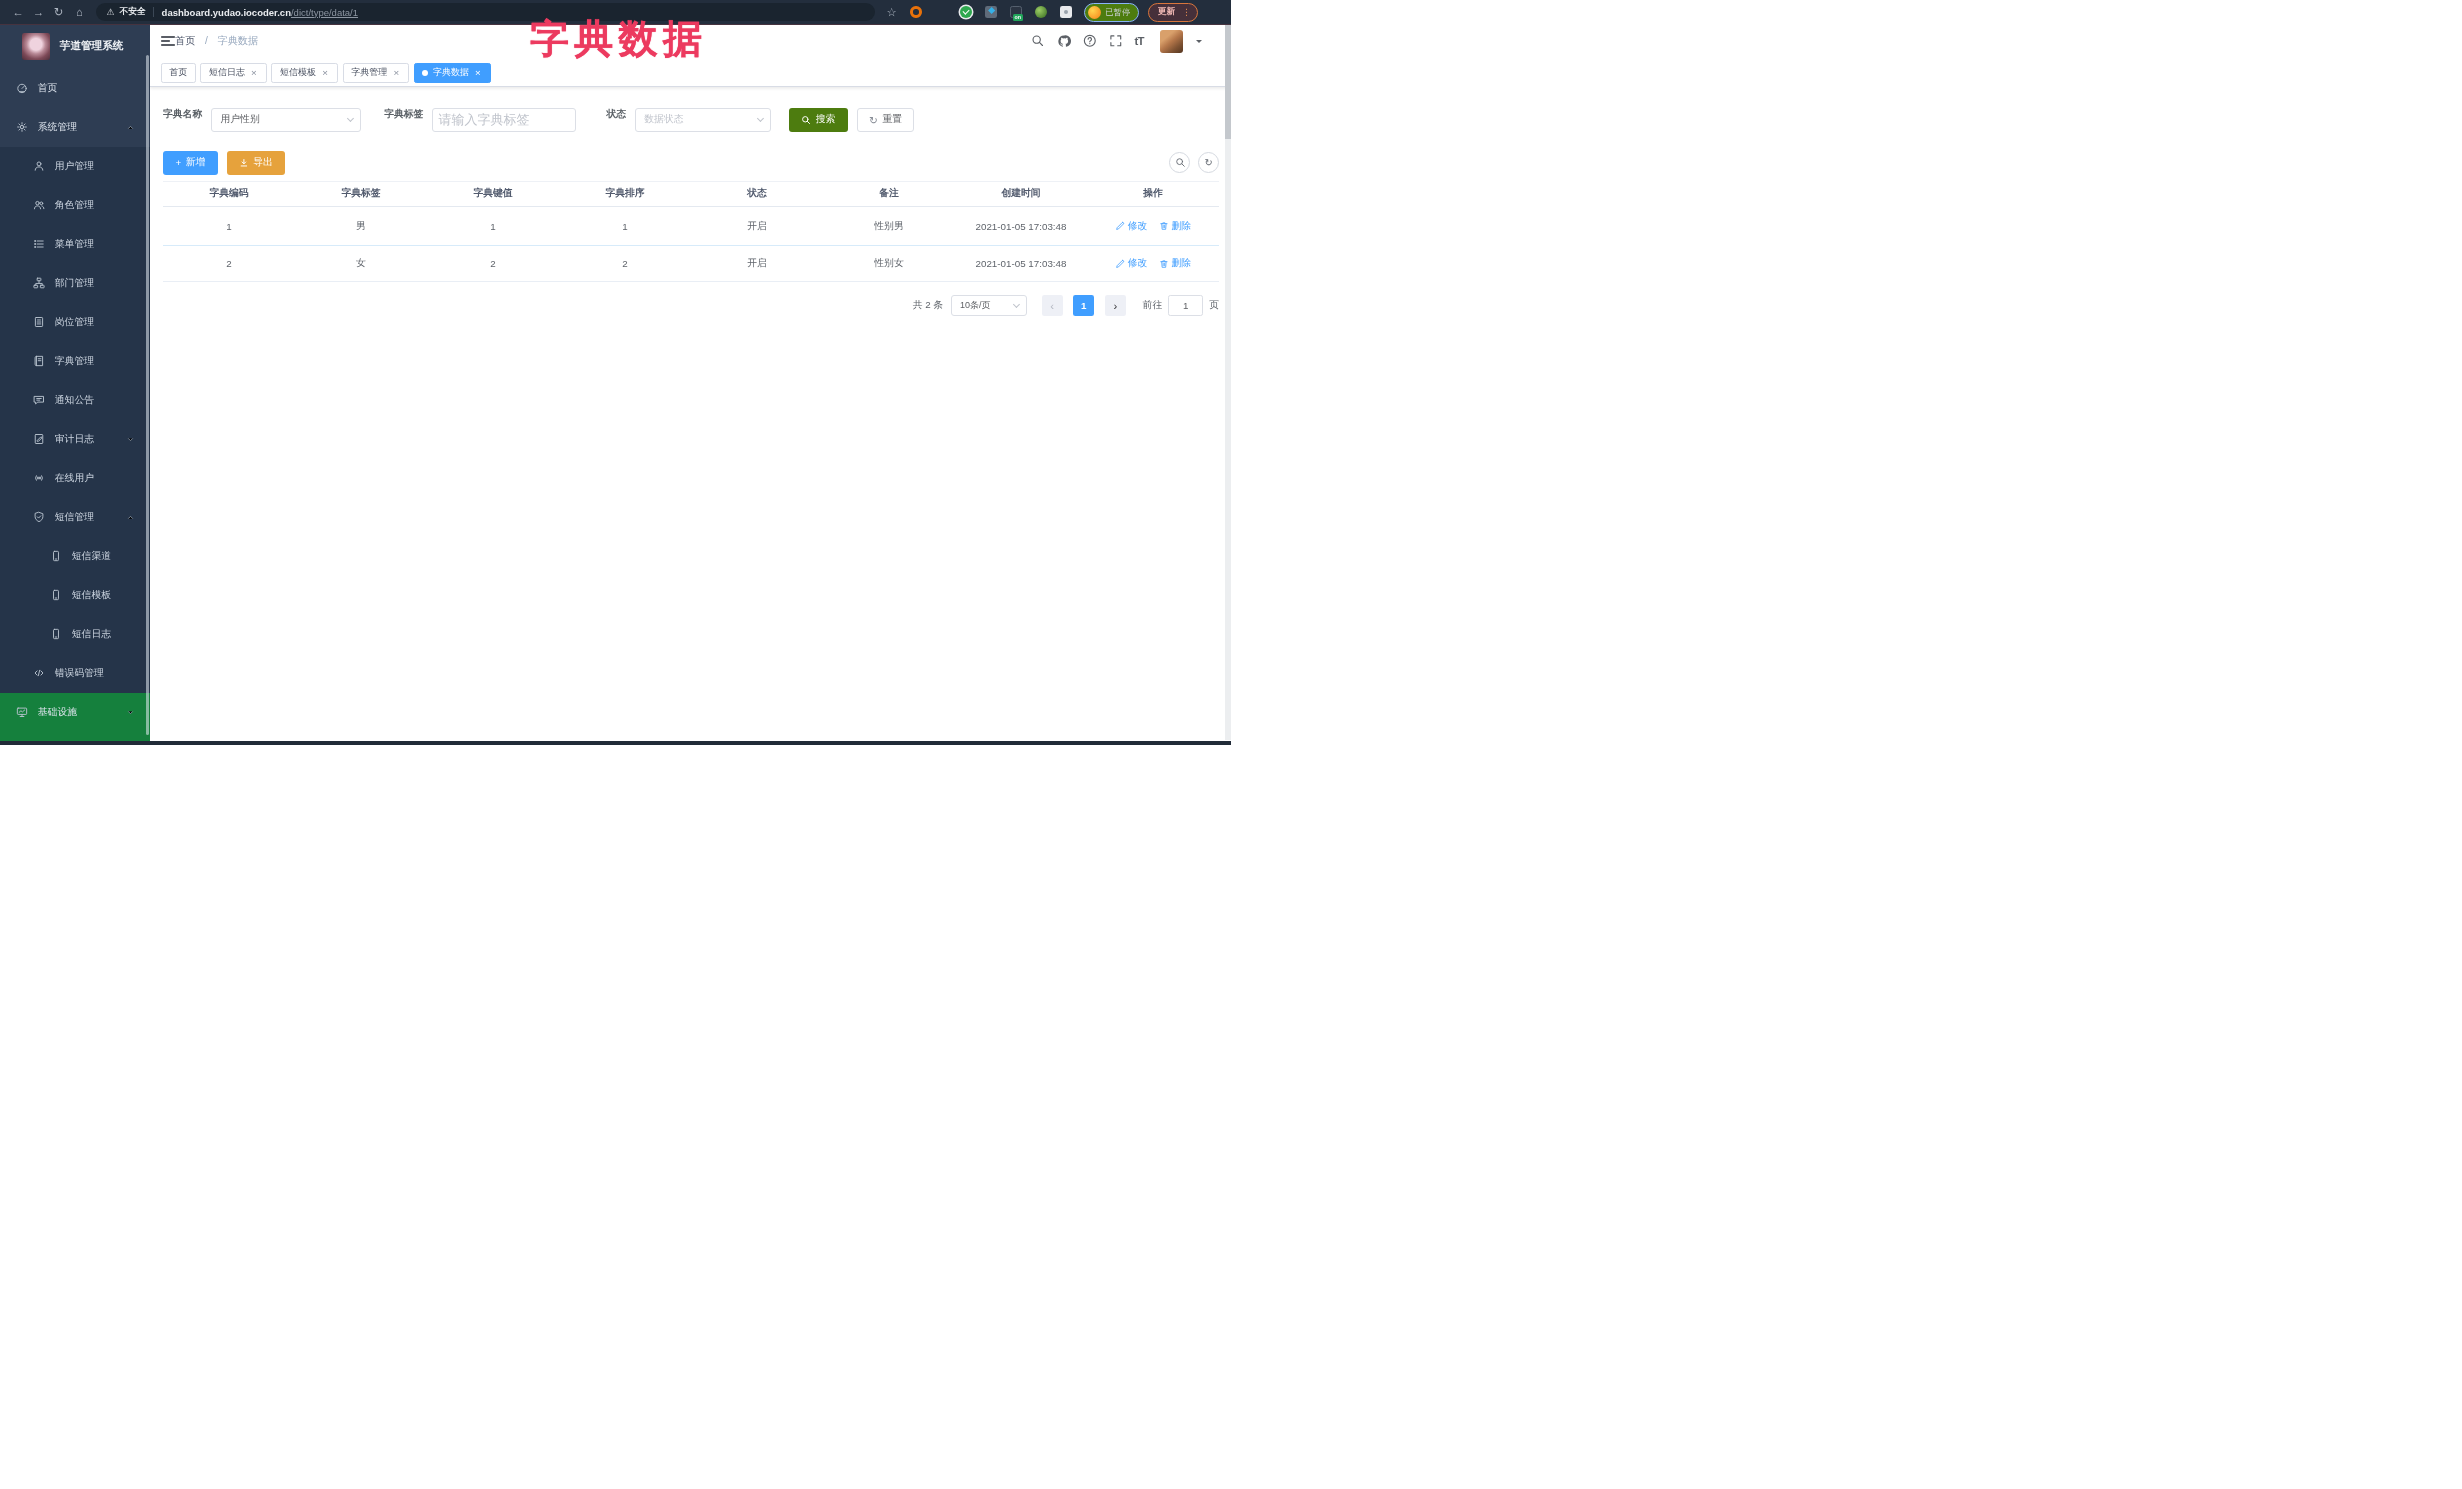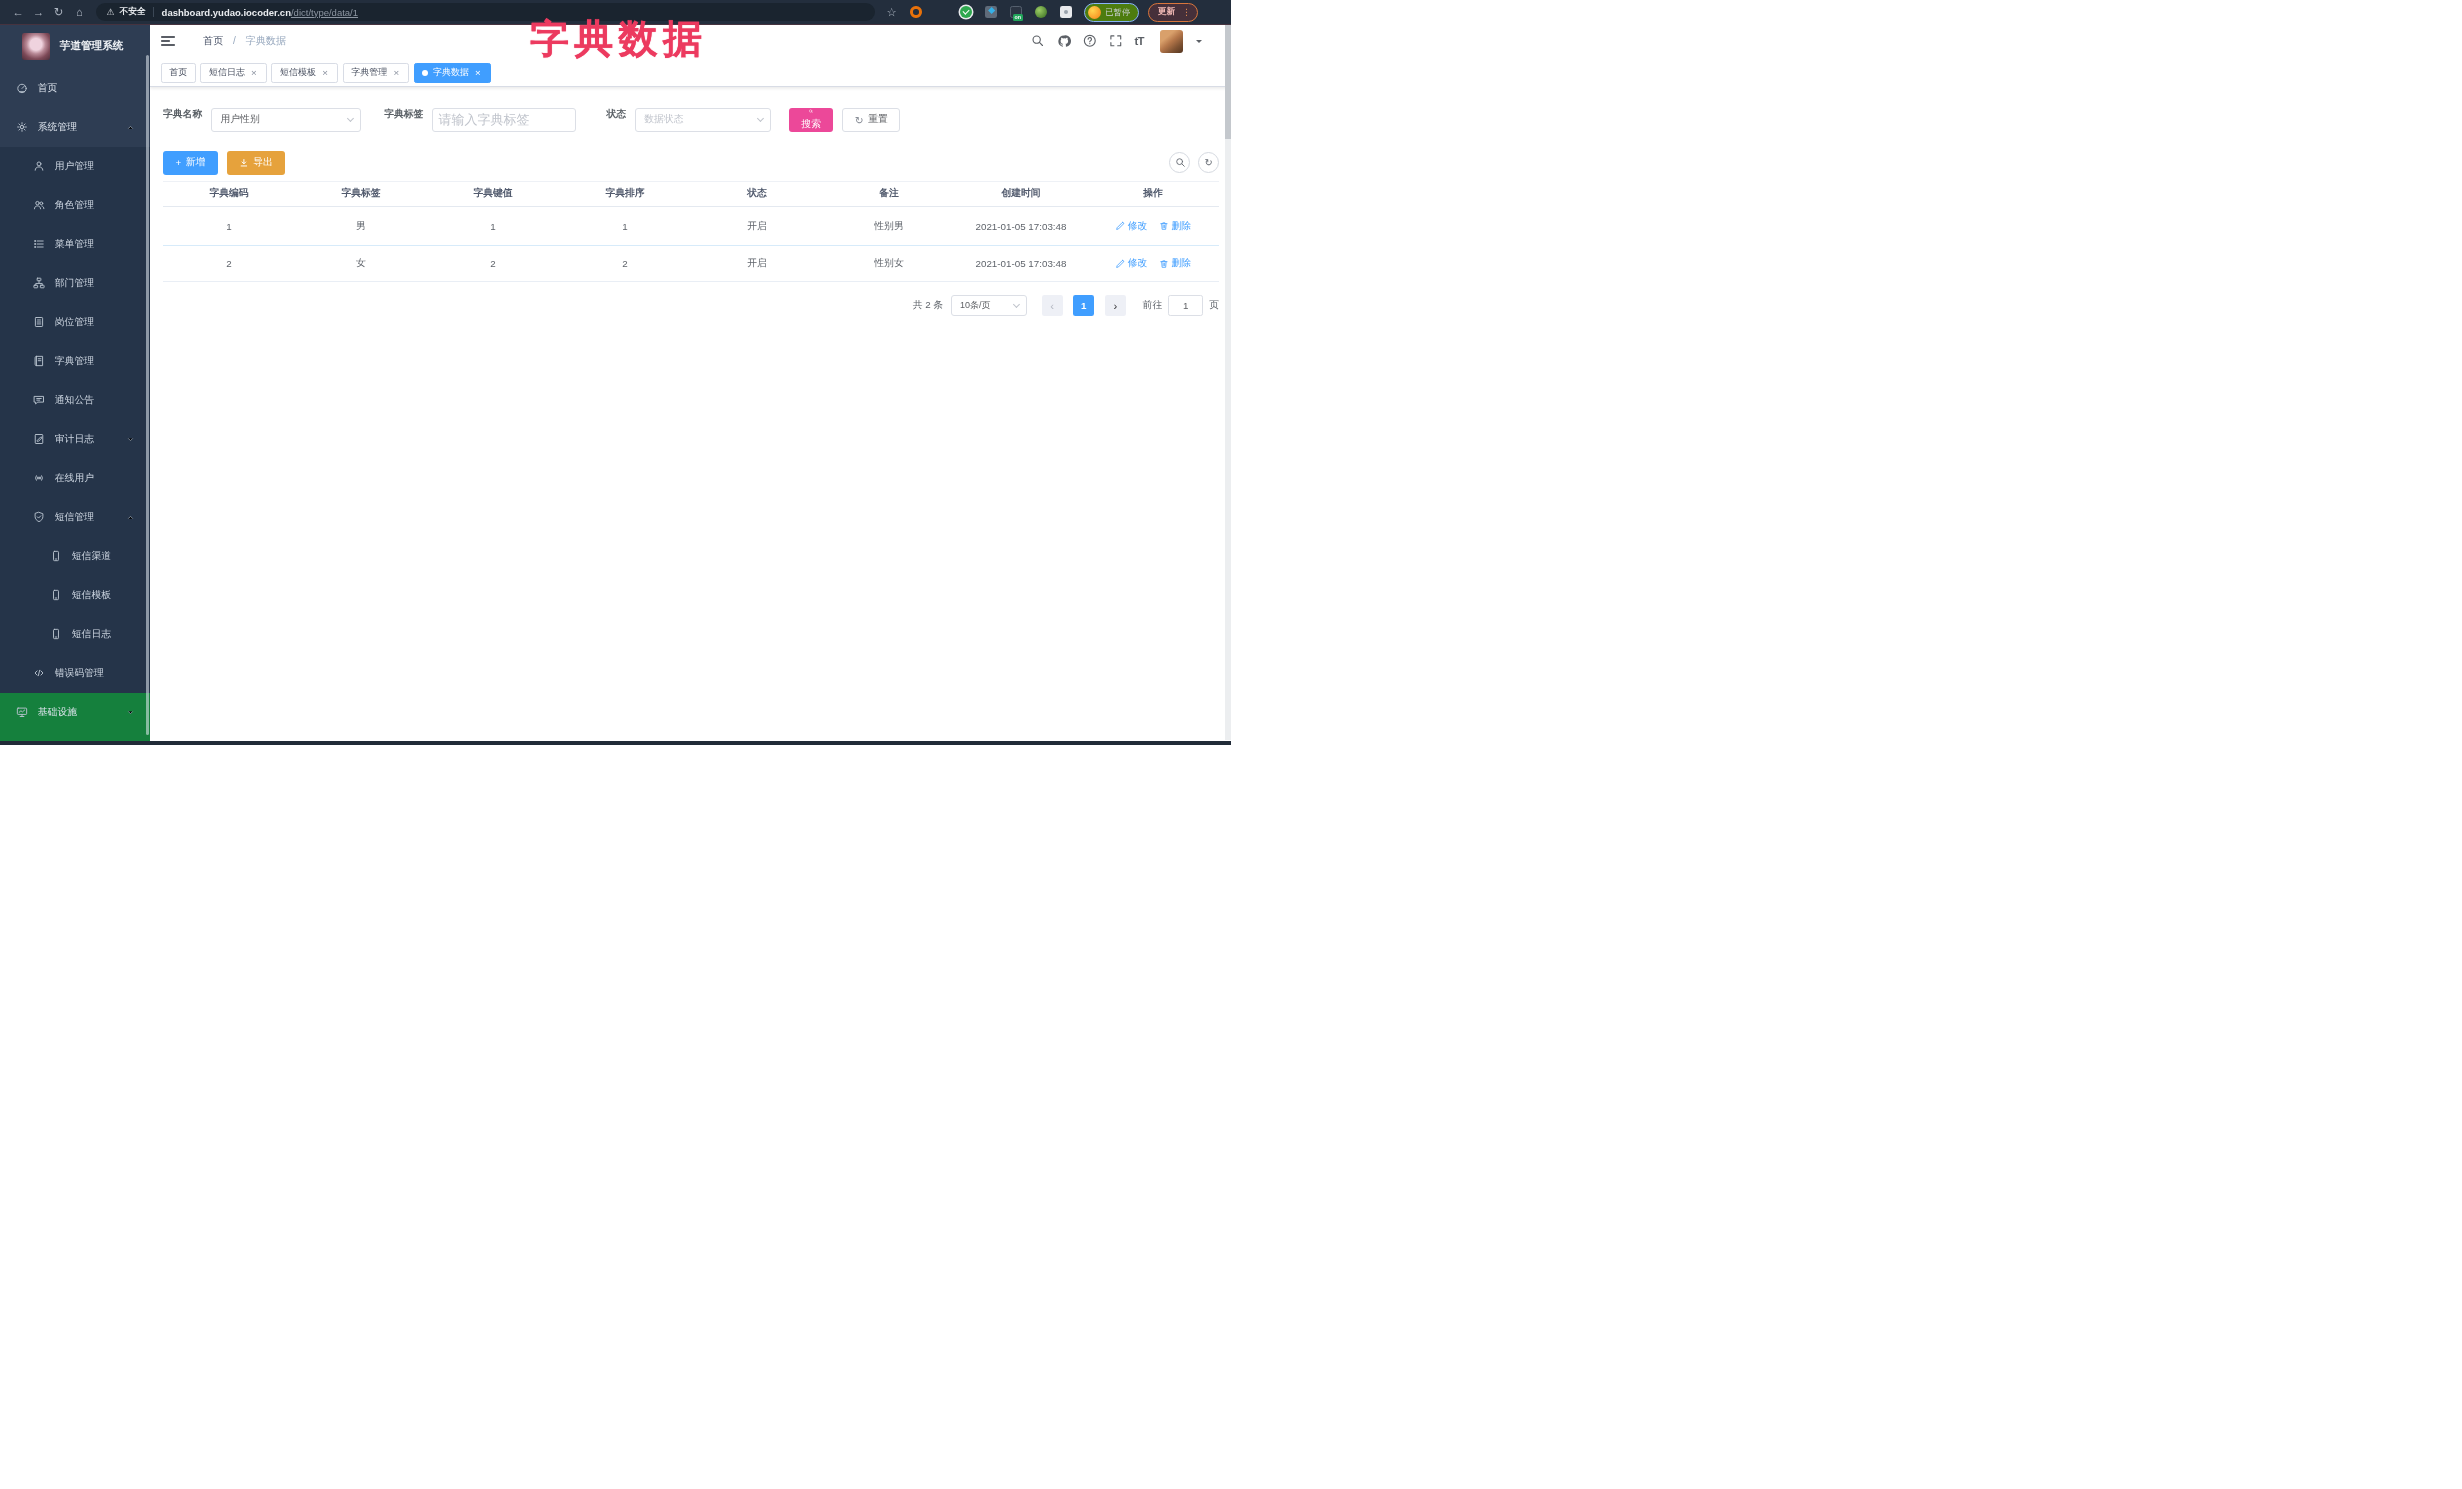--- a/index.html
+++ b/index.html
@@ -55,21 +55,21 @@
   .chev { margin-left:auto; margin-right:15px; }
   .infra-wrap { background:#15803d; height:58px; }
   .sb-scroll { position:absolute; top:30px; right:0.8px; width:3px; height:680px; background:rgba(230,236,244,.55); border-radius:1.5px; cursor:pointer; }
 
   
   .main { flex:1; display:flex; flex-direction:column; background:#fff; min-width:0; }
   .navbar { height:32px; display:flex; align-items:center; padding:0 29px 0 10.6px; }
   .hamb { width:14.4px; display:flex; flex-direction:column; gap:2.7px; cursor:pointer; }
   .hamb i { height:1.5px; background:#5a5e66; border-radius:0.8px; display:block; }
   .hamb i:nth-child(2){ width:9.8px; }
-  .breadcrumb { margin-left:28px; font-size:10.2px; }
+  .breadcrumb { margin-left:0; font-size:10.2px; }
   .bc-home { color:#515a6e; cursor:pointer; }
   .bc-sep { color:#97a8be; margin:0 6.8px; }
   .bc-cur { color:#97a8be; }
   .nav-right { margin-left:auto; display:flex; align-items:center; gap:12px; }
   .nicon { color:#5c6066; cursor:pointer; display:flex; align-items:center; }
   .font-ic { font-size:11.4px; font-weight:bold; color:#5c6066; letter-spacing:-0.8px; }
   .avatar { width:23px; height:23px; border-radius:3px; margin-left:3.8px; cursor:pointer;
             background:linear-gradient(140deg,#d9a06b 0 30%,#b5774a 50%,#7e5232 75%,#54351f 100%); }
   .caret { width:0; height:0; border:3.4px solid transparent; border-top-color:#5c6066; margin:3.8px 0 0 1.5px; cursor:pointer; }
 
@@ -85,21 +85,21 @@
   .f-label { font-size:9.8px; color:#5a6066; font-weight:bold; white-space:nowrap; }
   .sel { height:24px; border:0.8px solid #dcdfe6; border-radius:3px; background:#fff; display:flex; align-items:center; justify-content:space-between; padding:0 8.3px; font-size:9.8px; cursor:pointer; }
   .sel-val { color:#606266; }
   .sel-ph { color:#c0c4cc; }
   .sel-arrow { border:solid #c0c4cc; border-width:0 1.1px 1.1px 0; padding:1.9px; transform:rotate(45deg) translateY(-1.5px); }
   .inp { height:24px; width:144px; border:0.8px solid #dcdfe6; border-radius:3px; padding:0 5px; font-size:13px; color:#606266; outline:none; font-family:inherit; }
   .inp::placeholder { color:#c0c4cc; }
   .w-dictname { width:150px; margin-left:9px; }
   .ml30 { margin-left:23px; } .ml40 { margin-left:30px; } .ml12 { margin-left:9px; }
   .btn { height:24px; border-radius:3px; font-size:9.8px; display:inline-flex; align-items:center; justify-content:center; gap:4.5px; border:0.8px solid transparent; cursor:pointer; padding:0 11.4px; font-family:inherit; white-space:nowrap; }
-  .btn-search { background:#ec4899; color:#fff; margin-left:18px;flex-direction:column; }
+  .btn-search { background:#4d7c0f; color:#fff; margin-left:18px; }
   .btn-reset { background:#fff; border-color:#dcdfe6; color:#606266; margin-left:9px; }
   .btn-add { background:#409eff; color:#fff; }
   .btn-export { background:#e6a23c; color:#fff; margin-left:9px; }
   .reset-glyph { font-size:10.6px; color:#8a8f98; }
 
   .action-row { margin-top:19px; display:flex; align-items:center; }
   .circle-btns { margin-left:auto; display:flex; gap:7.6px; }
   .circle-btn { width:21px; height:21px; border-radius:50%; border:0.8px solid #d5d9e0; display:flex; align-items:center; justify-content:center; color:#666b73; background:#fff; cursor:pointer; font-size:9.8px; }
 
   .dtable { margin-top:6px; }

